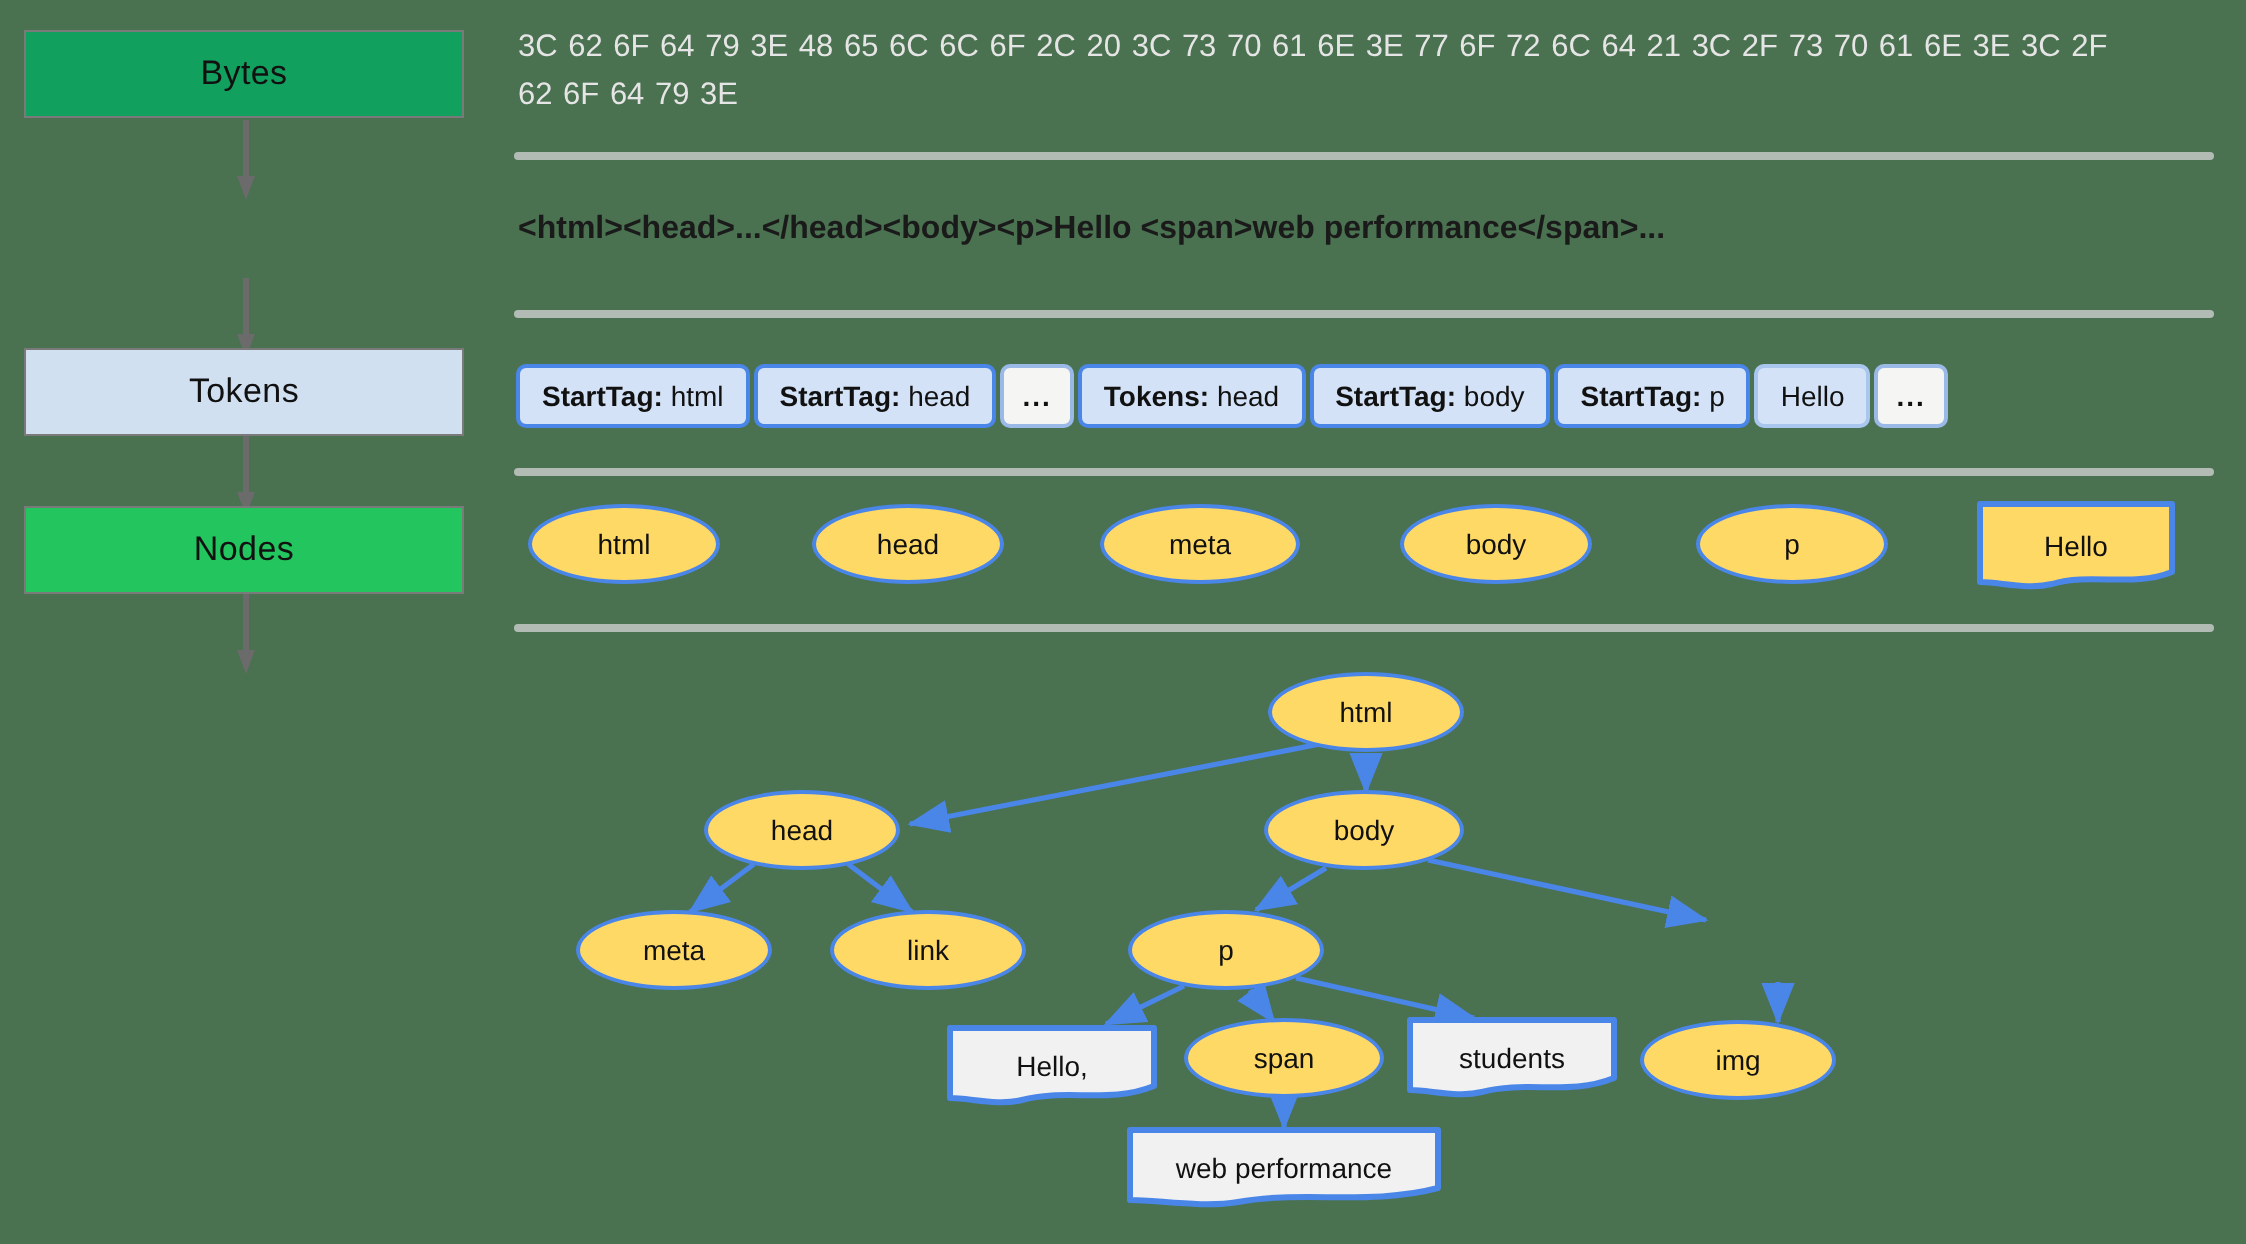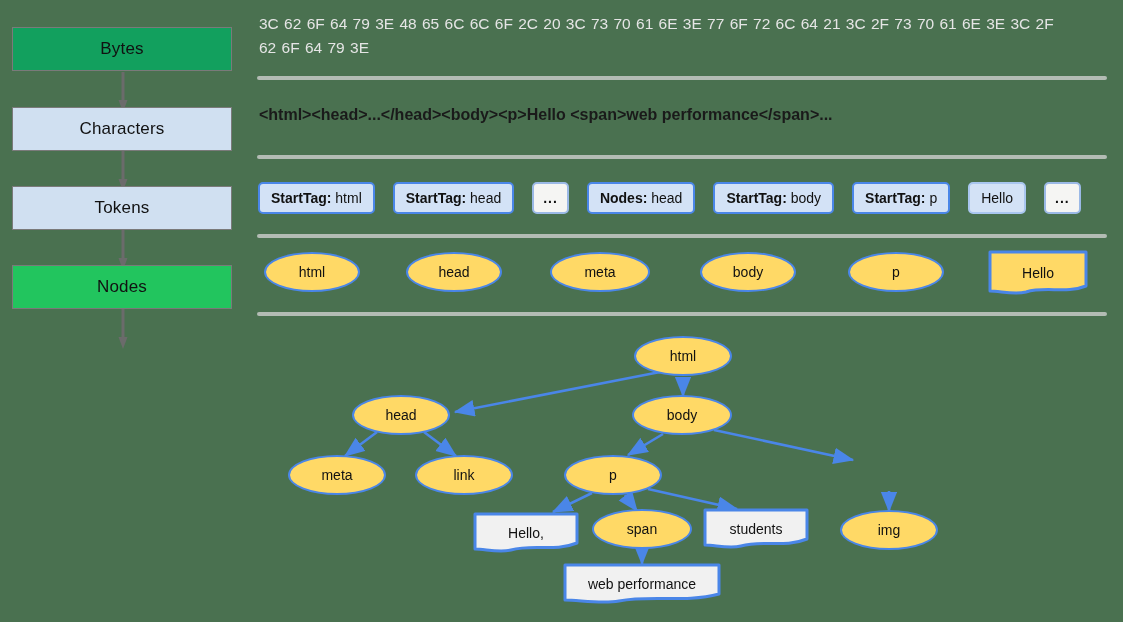--- a/index.html
+++ b/index.html
@@ -8,21 +8,21 @@
     width: 1123px;
     height: 622px;
     background: #4a7150;
     font-family: "Liberation Sans", sans-serif;
     overflow: hidden;
     position: relative;
   }
   .stage { position: absolute; left: 0; top: 0; width: 1123px; height: 622px; }
 
   
-  .pipeline { position: absolute; left: 0; top: 12px; width: 250px; height: 400px; }
+  .pipeline { position: absolute; left: 0; top: 0; width: 250px; height: 400px; }
   .stage-box {
     position: absolute;
     left: 12px;
     width: 220px;
     height: 44px;
     border: 1px solid #7a7a7a;
     display: flex;
     align-items: center;
     justify-content: center;
     font-size: 17px;
@@ -56,21 +56,21 @@
   .chars-text {
     position: absolute;
     left: 259px;
     top: 106px;
     font-size: 16px;
     font-weight: bold;
     color: #1a1a1a;
   }
 
   
-  .tokens { position: absolute; left: 258px; top: 182px; display: flex; align-items: stretch; gap: 18px; }
+  .tokens { position: absolute; left: 258px; top: 182px; display: flex; align-items: stretch; gap: 2px; }
   .token {
     height: 32px;
     border: 2px solid #4a86e8;
     border-radius: 5px;
     background: #d3e2f6;
     display: flex;
     align-items: center;
     justify-content: center;
     padding: 0 11px;
     font-size: 14px;
@@ -123,23 +123,20 @@
     <div class="stage-box green" style="top:15px">
       <span>Bytes</span>
     </div>
     <div class="pipe-arrow" style="top:60px">
       <svg width="12" height="42" viewBox="0 0 12 42">
         <line x1="6" y1="0" x2="6" y2="30" stroke="#6b6b6b" stroke-width="3"></line>
         <path d="M1.5,28 L10.5,28 L6,40 Z" fill="#6b6b6b"></path>
       </svg>
     </div>
 
-    <div class="stage-box blue" style="top:95px">
-      <span>Characters</span>
-    </div>
     <div class="pipe-arrow" style="top:139px">
       <svg width="12" height="42" viewBox="0 0 12 42">
         <line x1="6" y1="0" x2="6" y2="30" stroke="#6b6b6b" stroke-width="3"></line>
         <path d="M1.5,28 L10.5,28 L6,40 Z" fill="#6b6b6b"></path>
       </svg>
     </div>
 
     <div class="stage-box blue" style="top:174px">
       <span>Tokens</span>
     </div>
@@ -172,21 +169,21 @@
     <div class="token">
       <span class="k">StartTag:</span>&nbsp;<span>html</span>
     </div>
     <div class="token">
       <span class="k">StartTag:</span>&nbsp;<span>head</span>
     </div>
     <div class="token ellipsis">
       <span>...</span>
     </div>
     <div class="token">
-      <span class="k">Nodes:</span>&nbsp;<span>head</span>
+      <span class="k">Tokens:</span>&nbsp;<span>head</span>
     </div>
     <div class="token">
       <span class="k">StartTag:</span>&nbsp;<span>body</span>
     </div>
     <div class="token">
       <span class="k">StartTag:</span>&nbsp;<span>p</span>
     </div>
     <div class="token plain">
       <span>Hello</span>
     </div>
@@ -274,21 +271,21 @@
       <span>span</span>
     </div>
 
     <div class="tnode" style="left:703px; top:508px; width:106px; height:42px;">
       <svg width="106" height="42" viewBox="0 0 106 42" style="position:absolute;left:0;top:0;">
         <path d="M2,2 L104,2 L104,31 C82,40 60,32 38,38 C26,41 12,37 2,37 Z" fill="#f1f1f1" stroke="#4a86e8" stroke-width="3" stroke-linejoin="round"></path>
       </svg>
       <span style="position:relative;z-index:2;text-align:right;">students</span>
     </div>
 
-    <div class="tnode ell" style="left:840px; top:510px; width:98px; height:40px;">
+    <div class="tnode ell" style="left:820px; top:510px; width:98px; height:40px;">
       <span>img</span>
     </div>
 
     <div class="tnode" style="left:563px; top:563px; width:158px; height:42px;">
       <svg width="158" height="42" viewBox="0 0 158 42" style="position:absolute;left:0;top:0;">
         <path d="M2,2 L156,2 L156,31 C122,40 88,32 56,38 C38,41 16,37 2,37 Z" fill="#f1f1f1" stroke="#4a86e8" stroke-width="3" stroke-linejoin="round"></path>
       </svg>
       <span style="position:relative;z-index:2;">web performance</span>
     </div>
 

